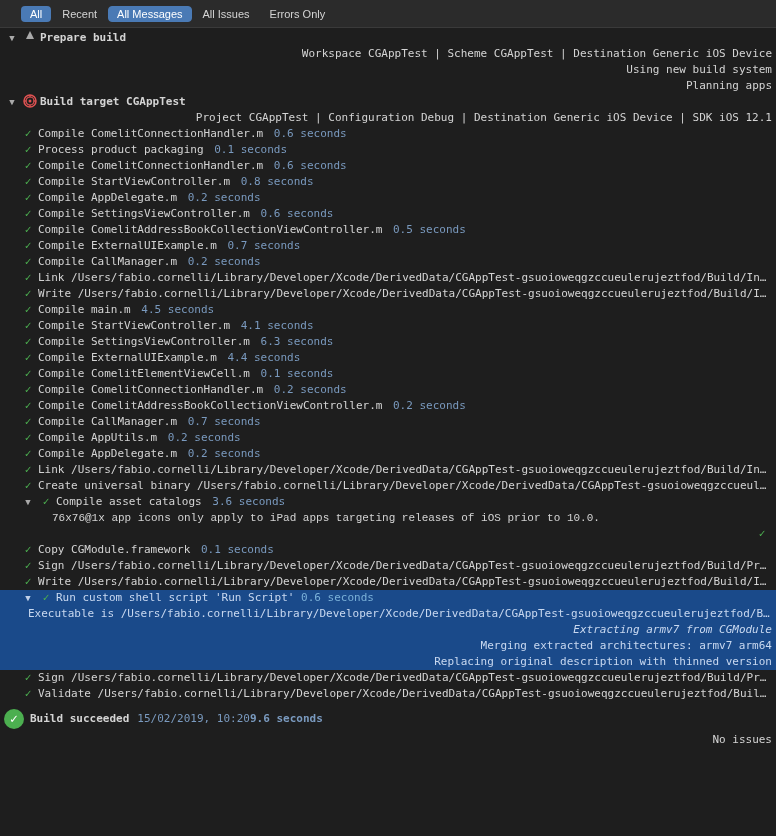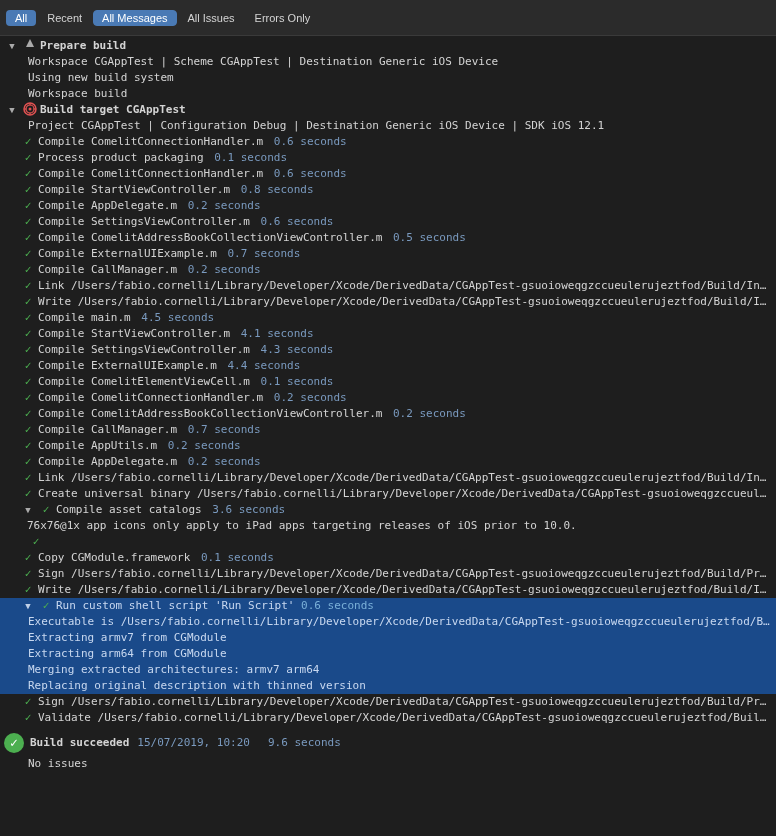--- a/index.html
+++ b/index.html
@@ -12,23 +12,23 @@
       min-height: 836px;
       overflow: hidden;
     }
 
     
     .filter-bar {
       display: flex;
       align-items: center;
       background: #2b2b2b;
       border-bottom: 1px solid #3a3a3a;
-      padding: 3px 6px;
+      padding: 3px 21px;
       gap: 2px;
-      height: 36px;
+      height: 28px;
     }
     .filter-btn {
       padding: 1px 8px;
       border-radius: 4px;
       border: 1px solid transparent;
       font-size: 11px;
       color: #d4d4d4;
       background: transparent;
       cursor: pointer;
     }
@@ -52,22 +52,22 @@
     .log-row {
       display: flex;
       align-items: flex-start;
       padding: 0px 4px;
       min-height: 16px;
       line-height: 16px;
       white-space: nowrap;
       overflow: hidden;
     }
     .log-row.indented-1 { padding-left: 20px; }
-    .log-row.indented-2 { padding-left: 28px; }
-    .log-row.indented-3 { padding-left: 27px; }
+    .log-row.indented-2 { padding-left: 28px; justify-content: flex-end; }
+    .log-row.indented-3 { padding-left: 52px; font-family: Liberation Mono, monospace; }
 
     .icon-col {
       width: 16px;
       min-width: 16px;
       display: flex;
       align-items: center;
       justify-content: center;
       margin-right: 2px;
     }
 
@@ -123,21 +123,21 @@
     <span class="row-text bold">Prepare build</span>
   </div>
 
   <div class="log-row indented-2">
     <span class="row-text path-text">Workspace CGAppTest | Scheme CGAppTest | Destination Generic iOS Device</span>
   </div>
   <div class="log-row indented-2">
     <span class="row-text">Using new build system</span>
   </div>
   <div class="log-row indented-2">
-    <span class="row-text">Workspace build</span>
+    <span class="row-text">Planning apps</span>
   </div>
 
   <div class="log-row">
     <span class="icon-col">
       <span class="chevron">▼</span>
     </span>
     <span class="icon-col">
       <svg width="14" height="14" viewBox="0 0 14 14">
         <circle cx="7" cy="7" r="6" fill="none" stroke="#e05252" stroke-width="1.5"></circle>
         <circle cx="7" cy="7" r="4" fill="none" stroke="#e05252" stroke-width="1.2"></circle>
@@ -243,21 +243,21 @@
     <span class="icon-col">
         <span style="color:#4caf50;font-size:11px;">✓</span>
       </span>
     <span class="row-text">Compile StartViewController.m <span class="timing">4.1 seconds</span></span>
   </div>
 
   <div class="log-row indented-1">
     <span class="icon-col">
         <span style="color:#4caf50;font-size:11px;">✓</span>
       </span>
-    <span class="row-text">Compile SettingsViewController.m <span class="timing">4.3 seconds</span></span>
+    <span class="row-text">Compile SettingsViewController.m <span class="timing">6.3 seconds</span></span>
   </div>
 
   <div class="log-row indented-1">
     <span class="icon-col">
         <span style="color:#4caf50;font-size:11px;">✓</span>
       </span>
     <span class="row-text">Compile ExternalUIExample.m <span class="timing">4.4 seconds</span></span>
   </div>
 
   <div class="log-row indented-1">
@@ -365,26 +365,23 @@
         <span style="color:#4caf50;font-size:11px;">✓</span>
       </span>
     <span class="row-text" style="color:#c8d8f0;text-align:right;">Run custom shell script 'Run Script' <span style="color:#7ab0d8;">0.6 seconds</span></span>
   </div>
 
   <div class="log-row indented-2 blue-highlight" style="background:#1a4a8a;">
     <span class="row-text" style="color:#c8d8f0;">Executable is /Users/fabio.cornelli/Library/Developer/Xcode/DerivedData/CGAppTest-gsuoioweqgzccueulerujeztfod/Build/Products/Debu</span>
   </div>
 
   <div class="log-row indented-2 blue-highlight" style="background:#1a4a8a;">
-    <span class="row-text" style="color:#c8d8f0;">Extracting armv7 from CGModule</span>
-  </div>
-
-  <div class="log-row indented-2 blue-highlight" style="background:#1a4a8a;">
-    <span class="row-text" style="color:#c8d8f0;">Extracting arm64 from CGModule</span>
-  </div>
+    <span class="row-text" style="color:#c8d8f0;font-style:italic;">Extracting armv7 from CGModule</span>
+  </div>
+
 
   <div class="log-row indented-2 blue-highlight" style="background:#1a4a8a;">
     <span class="row-text" style="color:#c8d8f0;">Merging extracted architectures: armv7 arm64</span>
   </div>
 
   <div class="log-row indented-2 blue-highlight" style="background:#1a4a8a;">
     <span class="row-text" style="color:#c8d8f0;">Replacing original description with thinned version</span>
   </div>
 
   <div class="log-row indented-1">
@@ -397,20 +394,20 @@
   <div class="log-row indented-1">
     <span class="icon-col">
         <span style="color:#4caf50;font-size:11px;">✓</span>
       </span>
     <span class="row-text">Validate /Users/fabio.cornelli/Library/Developer/Xcode/DerivedData/CGAppTest-gsuoioweqgzccueulerujeztfod/Build/Products/Debug-iph</span>
   </div>
 
   <div class="log-row" style="margin-top: 4px; padding: 3px 4px; align-items:center; display:flex;">
     <span style="width:20px;height:20px;background:#4caf50;border-radius:50%;display:inline-flex;align-items:center;justify-content:center;color:white;font-size:13px;margin-right:6px;flex-shrink:0;">✓</span>
     <span class="row-text bold">Build succeeded</span>
-    <span class="timing" style="margin-left: 8px;">15/07/2019, 10:20</span>
-    <span class="timing" style="margin-left: 18px;">9.6 seconds</span>
+    <span class="timing" style="margin-left: 8px;">15/02/2019, 10:20</span>
+    <span class="timing" style="margin-left: 0; font-weight: bold;">9.6 seconds</span>
   </div>
   <div class="log-row indented-2">
     <span class="row-text">No issues</span>
   </div>
 
 </div>
 
 </body></html>

